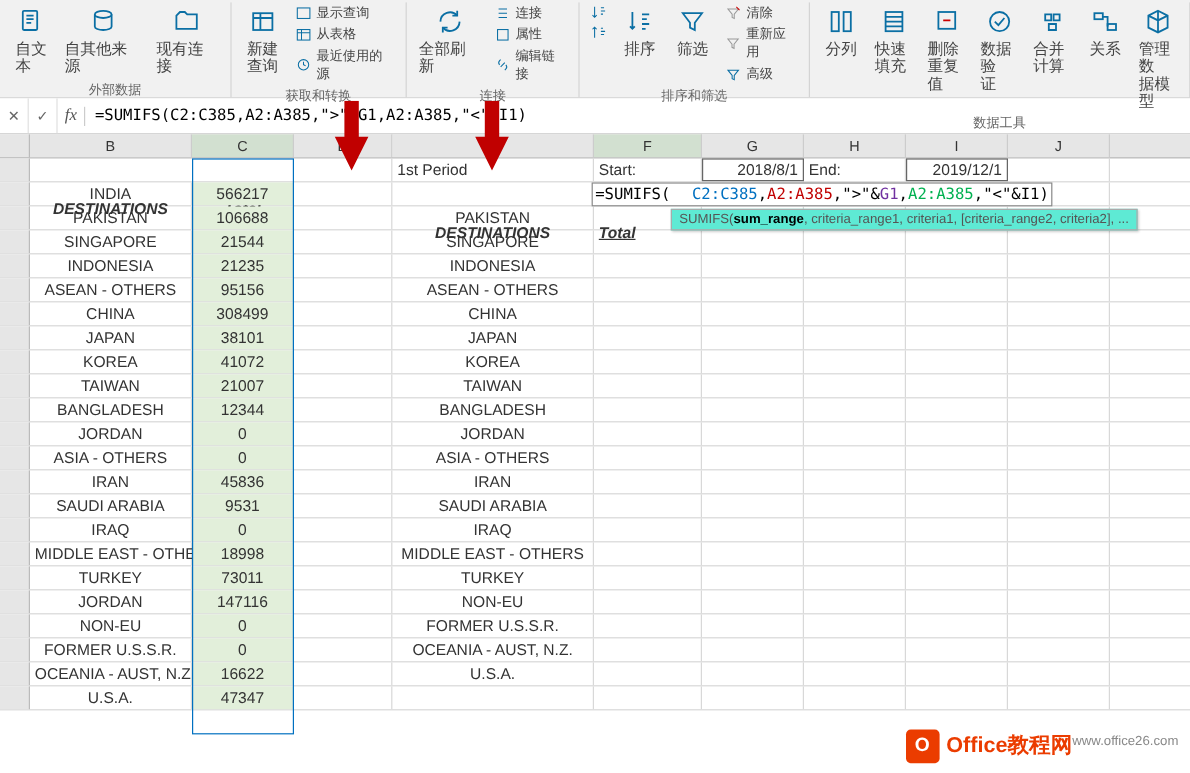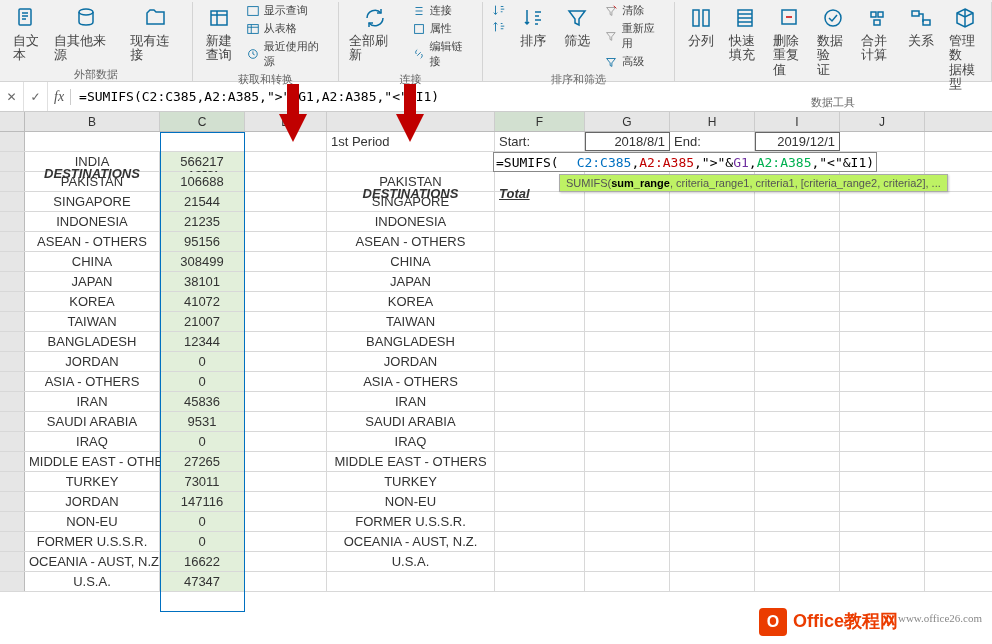--- a/index.html
+++ b/index.html
@@ -53,36 +53,36 @@
     .i1-box { outline: 1.5px solid #666; outline-offset: -1px; }
 
     
     .formula-cell { position: absolute; left: 493px; top: 40px; height: 20px; font-family: Consolas, monospace; font-size: 13px; display: flex; align-items: center; background: #fff; border: 1px solid #888; padding: 0 2px; z-index: 5; }
     .formula-cell span.black { color: #000; }
     .formula-cell span.blue { color: #0070c0; margin-left: 18px; }
     .formula-cell span.red { color: #c00000; }
     .formula-cell span.purple { color: #7030a0; }
     .formula-cell span.green { color: #00b050; }
     
-    .tooltip { position: absolute; left: 559px; top: 62px; background: #bef264; border: 1px solid #aaa; padding: 2px 6px; font-size: 11px; color: #555; z-index: 6; box-shadow: 1px 1px 2px rgba(0,0,0,0.2); }
+    .tooltip { position: absolute; left: 559px; top: 62px; background: #5eead4; border: 1px solid #aaa; padding: 2px 6px; font-size: 11px; color: #555; z-index: 6; box-shadow: 1px 1px 2px rgba(0,0,0,0.2); }
     .tooltip b { color: #000; }
 
     
     .rng { position: absolute; pointer-events: none; z-index: 3; }
     .rng-blue { border: 1.5px solid #0070c0; }
 
     
     .arrow { position: absolute; z-index: 10; }
 
     
     .watermark { position: absolute; right: 10px; bottom: 8px; display: flex; align-items: center; gap: 6px; z-index: 20; }
     .wm-logo { width: 28px; height: 28px; background: #eb3c00; border-radius: 4px; display: flex; align-items: center; justify-content: center; color: #fff; font-weight: bold; font-size: 16px; font-family: Arial; }
     .wm-text { display: flex; line-height: 1.1; }
     .wm-title { color: #eb3c00; font-size: 18px; font-weight: bold; }
-    .wm-url { color: #888; font-size: 11px; font-family: Liberation Serif, serif; }
+    .wm-url { color: #888; font-size: 11px; }
   </style>
 </head>
 <body>
 
 <div class="ribbon">
   <div class="ribbon-group">
     <div class="ribbon-group-items">
       <div class="ribbon-btn">
         <div class="ribbon-btn-icon">
             <svg viewBox="0 0 24 24" width="24" height="24" fill="none" stroke="#0b6fa4" stroke-width="1.5">
@@ -532,21 +532,21 @@
     <div class="cell col-E center">IRAQ</div>
     <div class="cell col-F"></div>
     <div class="cell col-G"></div>
     <div class="cell col-H"></div>
     <div class="cell col-I"></div>
     <div class="cell col-J"></div>
         </div>
         <div class="row">
     <div class="row-hdr"></div>
     <div class="cell col-B center">MIDDLE EAST - OTHERS</div>
-    <div class="cell col-C center">27265</div>
+    <div class="cell col-C center">18998</div>
     <div class="cell col-D"></div>
     <div class="cell col-E center">MIDDLE EAST - OTHERS</div>
     <div class="cell col-F"></div>
     <div class="cell col-G"></div>
     <div class="cell col-H"></div>
     <div class="cell col-I"></div>
     <div class="cell col-J"></div>
         </div>
         <div class="row">
     <div class="row-hdr"></div>

